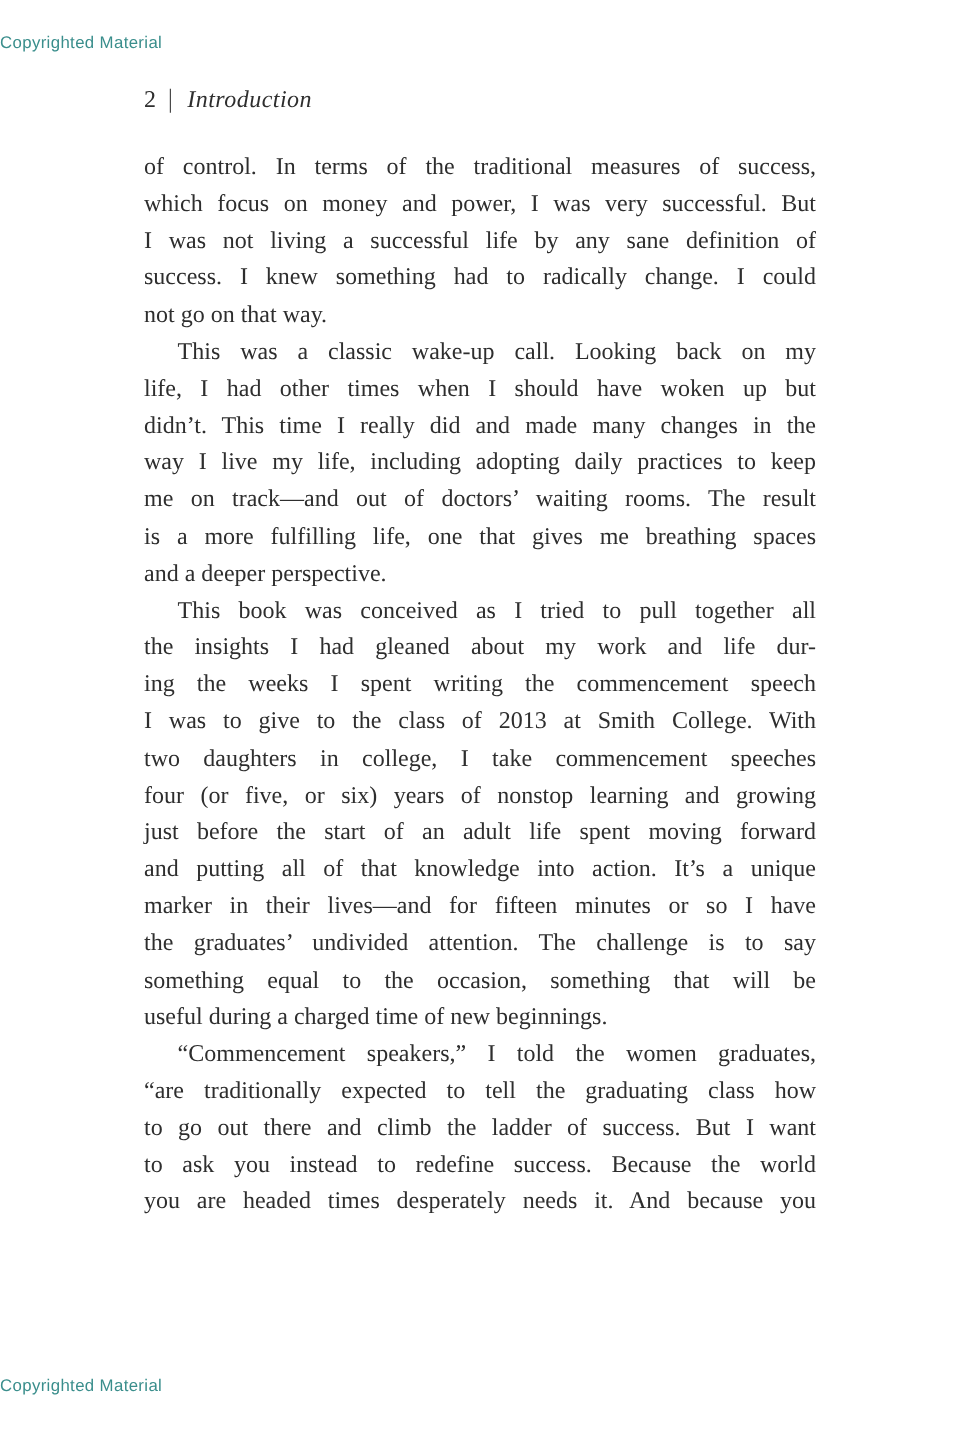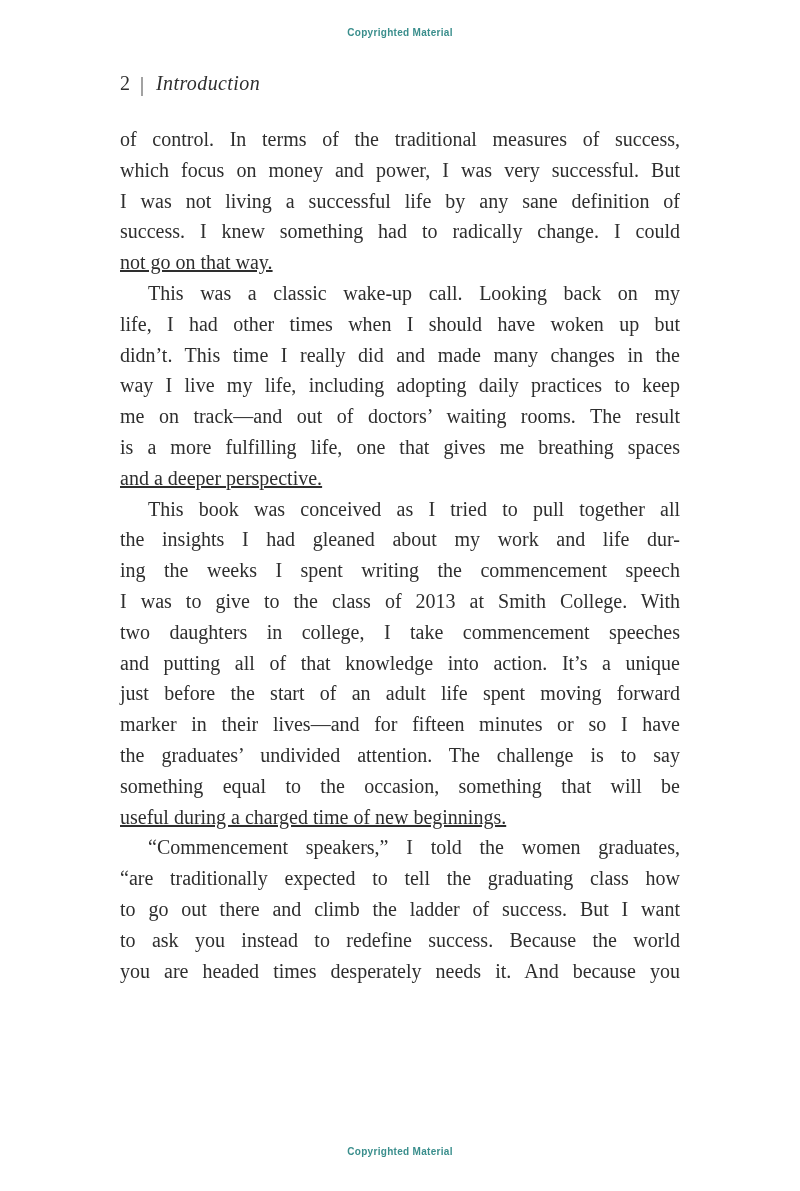--- a/index.html
+++ b/index.html
@@ -9,24 +9,23 @@
     height: 1191px;
     background: #ffffff;
     font-family: "Liberation Serif", serif;
     color: var(--text-color, #2e2e2e);
     overflow: hidden;
   }
   .watermark {
     position: absolute;
     left: 0;
     width: 100%;
-    text-align: center;
     font-family: "Liberation Sans", sans-serif;
-    font-weight: 700;
-    font-size: 10px;
+    font-weight: 400;
+    font-size: 14px;
     letter-spacing: 0.3px;
     color: var(--watermark-color, #3a8e8c);
   }
   .watermark.top { top: 27px; }
   .watermark.bottom { top: 1146px; }
   .running-header {
     position: absolute;
     left: 120px;
     top: 72px;
     font-size: 20px;
@@ -48,21 +47,21 @@
     top: 124px;
     width: 560px;
     font-size: 20px;
     line-height: 30.8px;
   }
   .paragraph { margin: 0; }
   .line {
     text-align: justify;
     text-align-last: justify;
   }
-  .line.last { text-align-last: left; text-decoration: underline; }
+  .line.last { text-align-last: left; }
   .line.indent { padding-left: 28px; }
 </style>
 </head>
 <body>
 
 <div class="page">
   <div class="watermark top">Copyrighted Material</div>
 
   <div class="running-header">
     <span class="page-number">2</span><span class="sep">|</span><span class="chapter">Introduction</span>
@@ -84,22 +83,23 @@
         <div class="line">me on track—and out of doctors’ waiting rooms. The result</div>
         <div class="line">is a more fulfilling life, one that gives me breathing spaces</div>
         <div class="line last">and a deeper perspective.</div>
       </div>
       <div class="paragraph">
         <div class="line indent">This book was conceived as I tried to pull together all</div>
         <div class="line">the insights I had gleaned about my work and life dur-</div>
         <div class="line">ing the weeks I spent writing the commencement speech</div>
         <div class="line">I was to give to the class of 2013 at Smith College. With</div>
         <div class="line">two daughters in college, I take commencement speeches</div>
+        <div class="line">four (or five, or six) years of nonstop learning and growing</div>
+        <div class="line">just before the start of an adult life spent moving forward</div>
         <div class="line">and putting all of that knowledge into action. It’s a unique</div>
-        <div class="line">just before the start of an adult life spent moving forward</div>
         <div class="line">marker in their lives—and for fifteen minutes or so I have</div>
         <div class="line">the graduates’ undivided attention. The challenge is to say</div>
         <div class="line">something equal to the occasion, something that will be</div>
         <div class="line last">useful during a charged time of new beginnings.</div>
       </div>
       <div class="paragraph">
         <div class="line indent">“Commencement speakers,” I told the women graduates,</div>
         <div class="line">“are traditionally expected to tell the graduating class how</div>
         <div class="line">to go out there and climb the ladder of success. But I want</div>
         <div class="line">to ask you instead to redefine success. Because the world</div>

